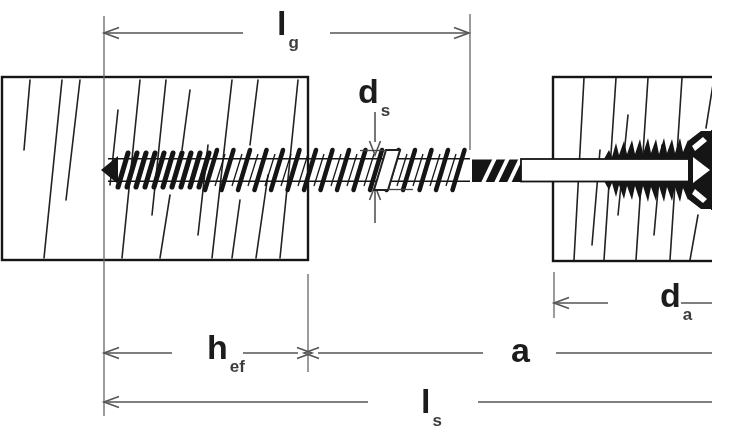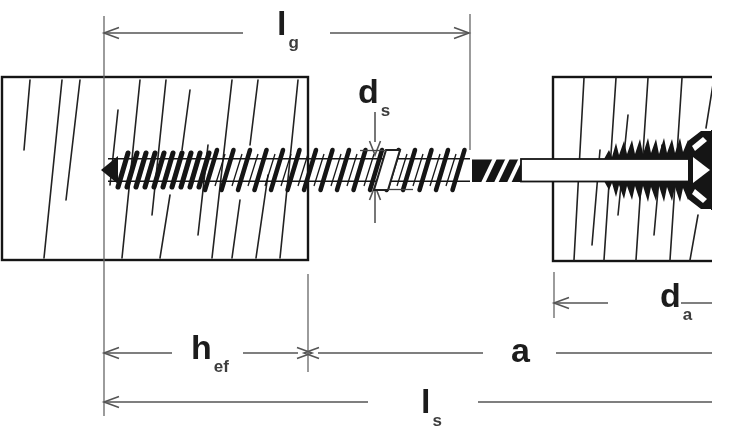--- a/index.html
+++ b/index.html
@@ -219,21 +219,21 @@
     <path d="M569,297.5 L554,303 L569,308.5"></path>
     <path d="M721,297.5 L736,303 L721,308.5"></path>
   </g>
 
 </svg>
 
 <div class="dim-label" style="left:277px;top:6px;"><span class="main">l</span><span class="sub">g</span></div>
 
 <div class="dim-label" style="left:358px;top:74px;text-align:right;"><span class="main">d</span><span class="sub">s</span></div>
 
-<div class="dim-label" style="left:191px;top:330px;"><span class="main">h</span><span class="sub">ef</span></div>
+<div class="dim-label" style="left:207px;top:330px;"><span class="main">h</span><span class="sub">ef</span></div>
 
 <div class="dim-label" style="left:511px;top:333px;"><span class="main">a</span><span class="sub"></span></div>
 
 <div class="dim-label" style="left:421px;top:384px;"><span class="main">l</span><span class="sub">s</span></div>
 
 <div class="dim-label" style="left:634px;top:278px;margin-left:26px;"><span class="main">d</span><span class="sub">a</span></div>
 
 </div>
 
 </body></html>

